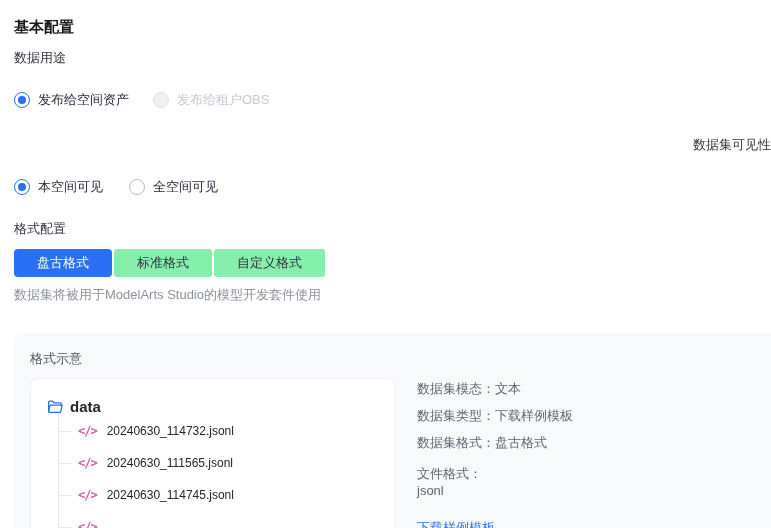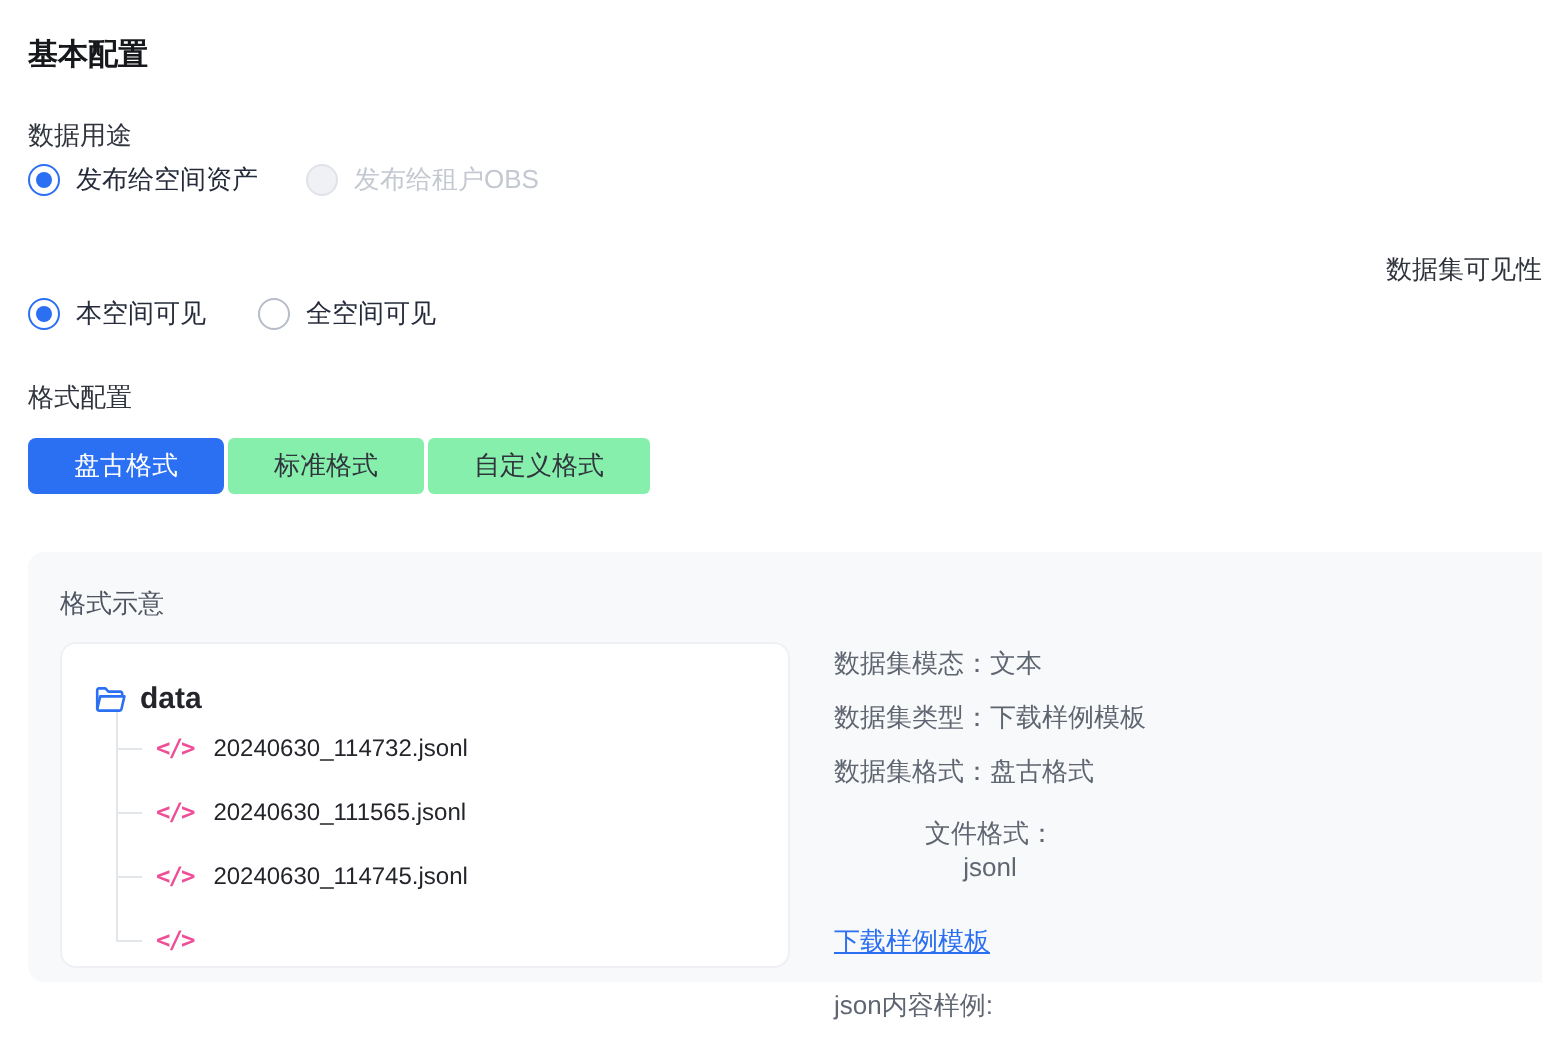--- a/index.html
+++ b/index.html
@@ -6,25 +6,25 @@
   html,body { background:#fff; }
   body {
     width:771px; height:528px;
     font-family:"Liberation Sans","DejaVu Sans",sans-serif;
     color:#252b3a; overflow:hidden;
   }
   .page { padding-left:14px; }
 
   .page-title { margin-top:18px; font-size:15px; font-weight:bold; color:#17181c; }
 
-  .field-label { margin-top:22px; font-size:13px; color:#30343d; }
+  .field-label { margin-top:12px; font-size:13px; color:#30343d; }
   .field-label.tight { margin-top:27px;text-align:right; }
   .field-label.fmt { margin-top:24px; }
 
-  .radio-row { display:flex; align-items:flex-start; margin-top:4px; }
+  .radio-row { display:flex; align-items:flex-start; margin-top:24px; }
   .radio-opt { display:flex; align-items:center; cursor:pointer; }
   .radio-circle {
     width:16px; height:16px; border-radius:50%;
     display:inline-flex; align-items:center; justify-content:center;
     background:#fff; border:1.5px solid #b6bdc8; flex:none;
   }
   .radio-circle.checked { border-color:#2b6ff3; }
   .radio-circle.checked::after {
     content:""; width:8px; height:8px; border-radius:50%; background:#2b6ff3;
   }
@@ -65,21 +65,21 @@
   .file-row::before {
     content:""; position:absolute; left:0; top:50%; width:13px; height:1px; background:#e3e6eb;
   }
   .code-icon {
     font-size:12px; font-weight:bold; letter-spacing:-1px; color:#ef4f96;
     margin-right:10px; font-family:"DejaVu Sans Mono",monospace; flex:none;
   }
   .file-name { font-size:12px; color:#23252b; }
 
   .meta-col { margin-left:22px; padding-top:2px; font-size:13px; color:#5f6672; }
-  .meta-row { margin-bottom:9px; display:flex;align-items:center; }
+  .meta-row { margin-bottom:9px; display:flex; }
   .meta-row.spaced { margin-top:13px;flex-direction:column; }
   .download-link { color:#2b6ff3; cursor:pointer; margin-top:12px; display:inline-block;text-decoration:underline; }
   .json-label { margin-top:14px; }
 </style>
 </head>
 <body>
 
 <div class="page">
 
   <div class="page-title">基本配置</div>
@@ -109,20 +109,21 @@
       <span class="radio-label">全空间可见</span>
     </div>
   </div>
 
   <div class="field-label fmt">格式配置</div>
   <div class="tabs">
     <div class="tab active">盘古格式</div>
     <div class="tab">标准格式</div>
     <div class="tab">自定义格式</div>
   </div>
+  <div class="helper">数据集将被用于ModelArts Studio的模型开发套件使用</div>
 
   <div class="panel">
     <div class="panel-title">格式示意</div>
 
     <div class="panel-body">
 
       <div class="tree-card">
         <div class="folder-row">
           <span class="folder-icon">
             <svg width="16" height="16" viewBox="0 0 16 16" fill="none">

